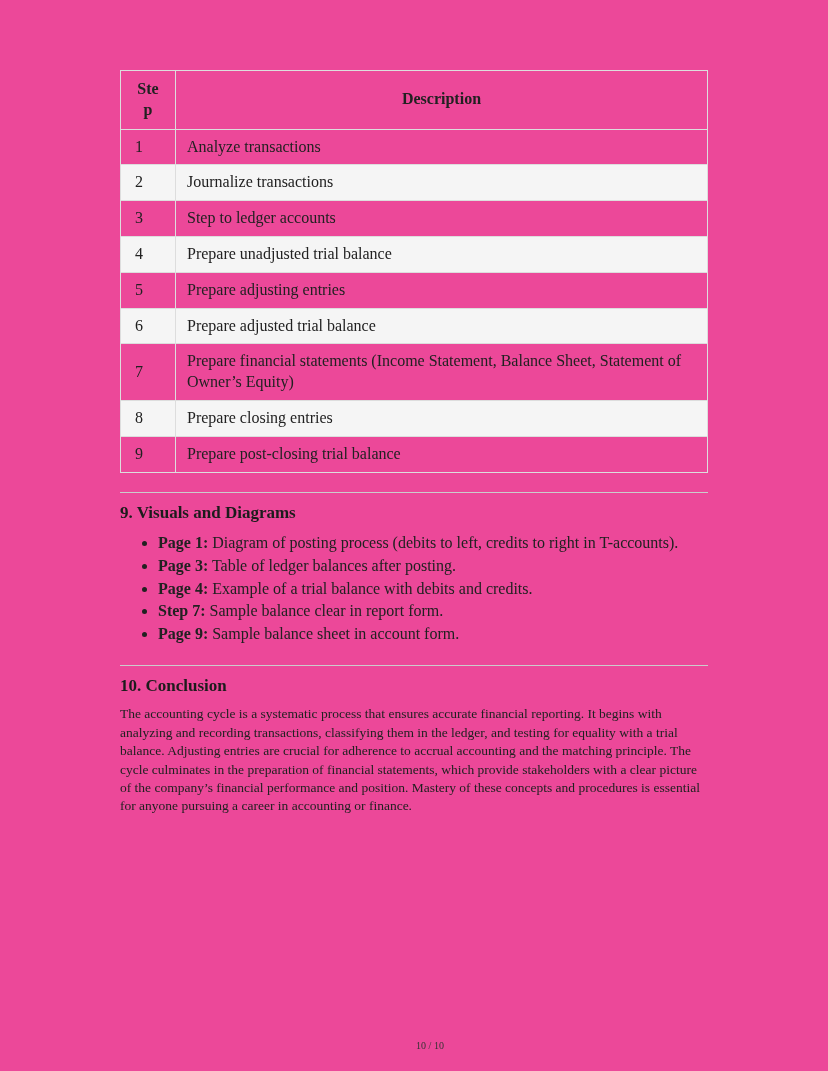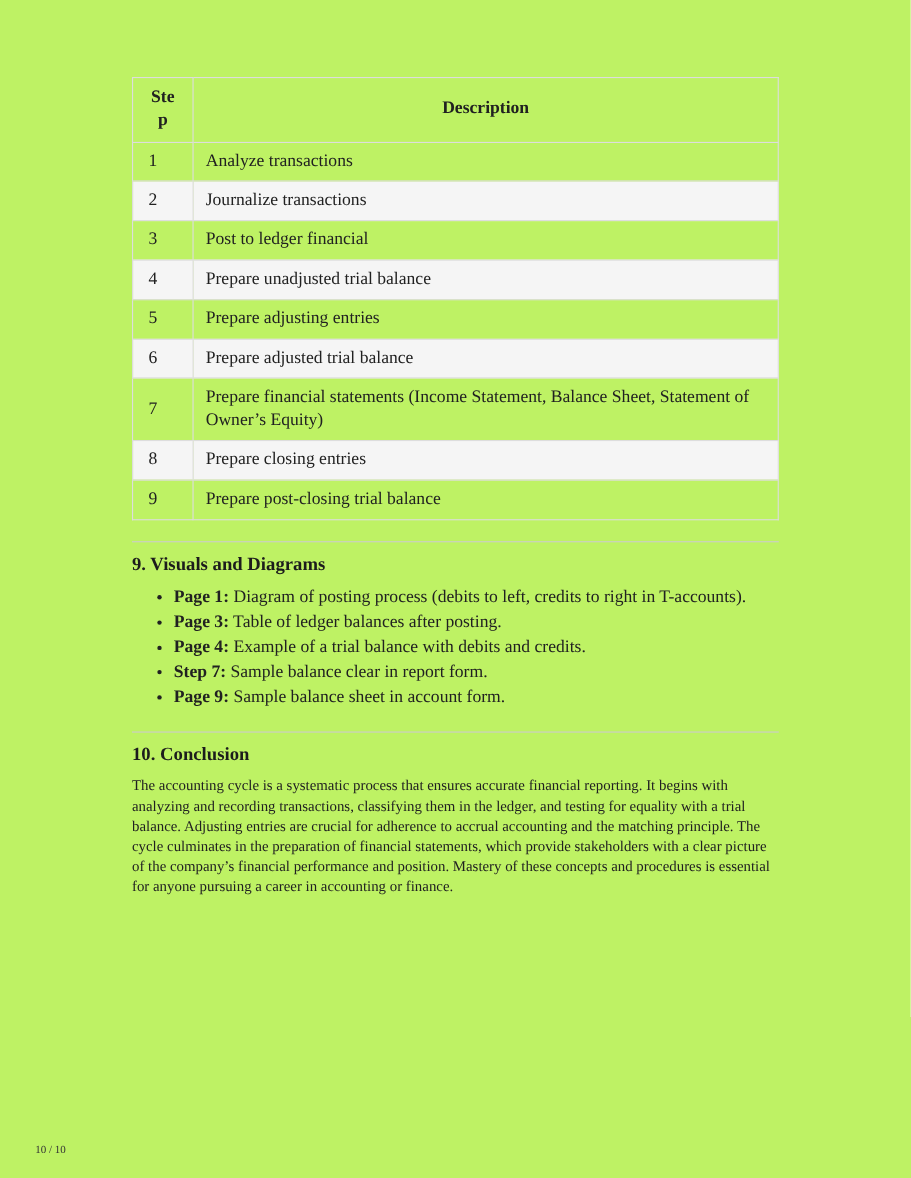--- a/index.html
+++ b/index.html
@@ -4,21 +4,21 @@
 <style>
   html, body {
     margin: 0;
     padding: 0;
     background: #ffffff;
   }
   .page {
     position: relative;
     width: 828px;
     height: 1071px;
-    background: #bef264;
+    background: #ec4899;
     font-family: "Liberation Serif", "DejaVu Serif", serif;
     color: #212121;
     overflow: hidden;
   }
   .content {
     position: absolute;
     left: 120px;
     top: 70px;
     width: 588px;
   }
@@ -79,20 +79,21 @@
     font-size: 13.5px;
     line-height: 1.36;
     margin: 0;
     color: #212121;
   }
   .page-num {
     position: absolute;
     left: 0;
     right: 0;
     bottom: 20px;
+    text-align: center;
     font-size: 10px;
     color: #333333;
     padding-left: 32px;
   }
 </style>
 </head>
 <body>
 
 <div class="page">
   <div class="content">
@@ -108,21 +109,21 @@
           <tr>
             <td class="step-cell">1</td>
             <td class="desc-cell">Analyze transactions</td>
           </tr>
           <tr>
             <td class="step-cell">2</td>
             <td class="desc-cell">Journalize transactions</td>
           </tr>
           <tr>
             <td class="step-cell">3</td>
-            <td class="desc-cell">Post to ledger financial</td>
+            <td class="desc-cell">Step to ledger accounts</td>
           </tr>
           <tr>
             <td class="step-cell">4</td>
             <td class="desc-cell">Prepare unadjusted trial balance</td>
           </tr>
           <tr>
             <td class="step-cell">5</td>
             <td class="desc-cell">Prepare adjusting entries</td>
           </tr>
           <tr>

